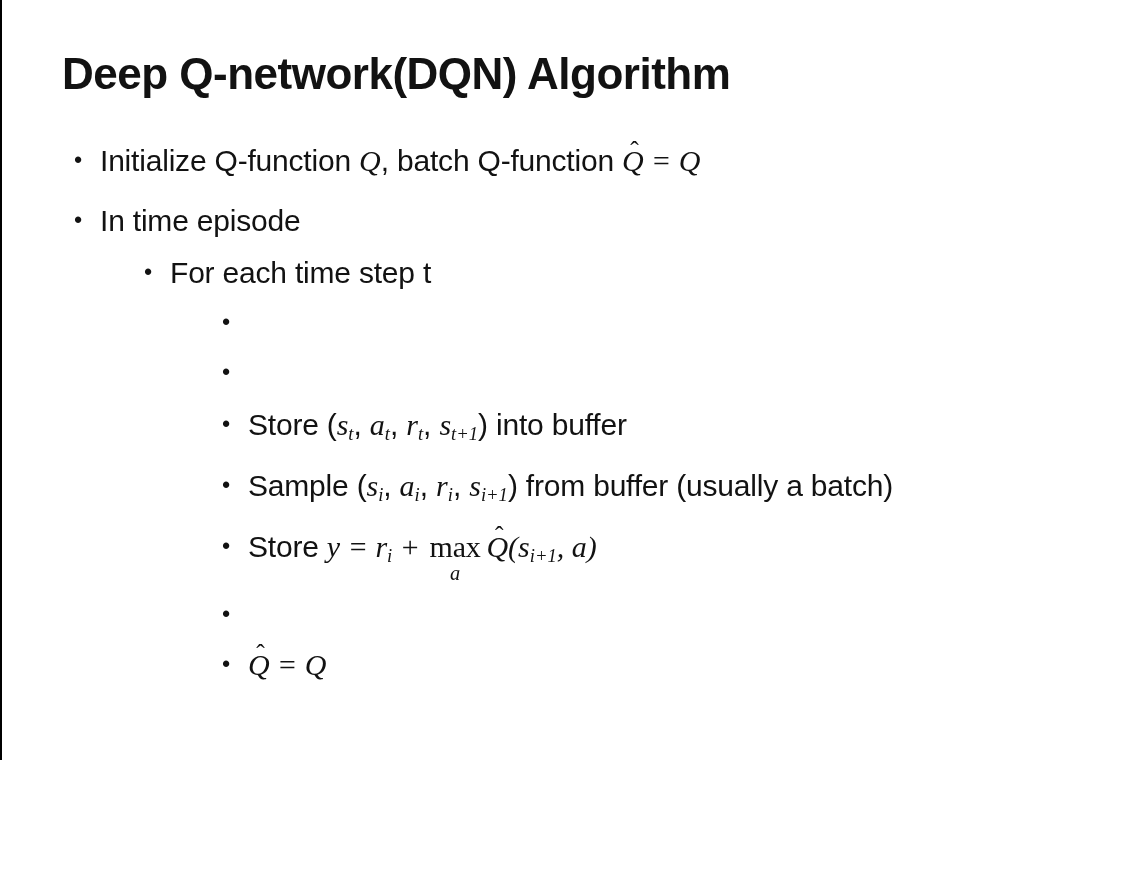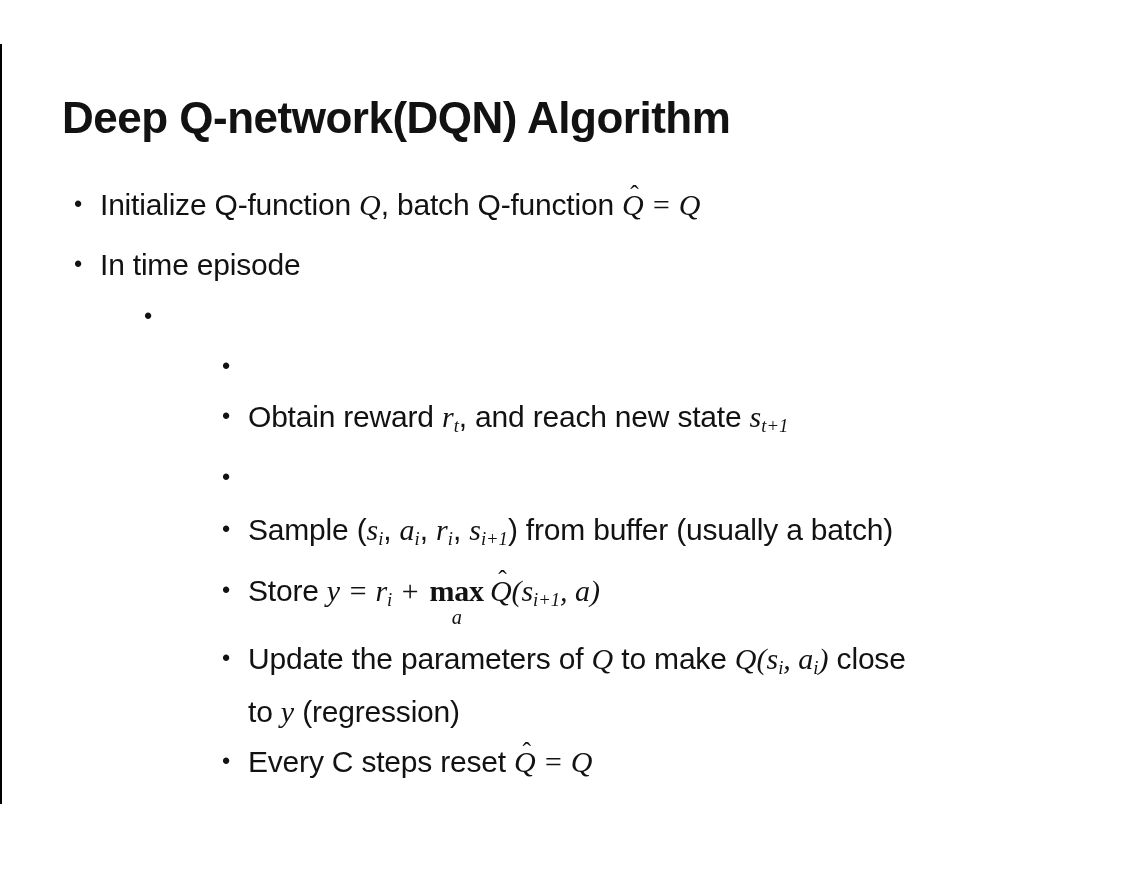--- a/index.html
+++ b/index.html
@@ -6,21 +6,20 @@
 
   .slide {
     position: relative;
     width: 1124px;
     height: 760px;
     background: #ffffff;
     color: #121212;
     font-family: "Liberation Sans", sans-serif;
     overflow: hidden;
     box-sizing: border-box;
-    margin-top: 44px;
   }
 
   .left-border {
     position: absolute;
     left: 0; top: 0;
     width: 2px; height: 100%;
     background: #000000;
   }
 
   .title {
@@ -88,21 +87,20 @@
     flex-direction: column;
     align-items: center;
     line-height: 1;
     margin: 0 6px 0 2px;
     text-align: center;
   }
   .munder .mo {
     font-family: "Liberation Serif", serif;
     font-style: normal;
     line-height: 1.05;
-    font-weight: bold;
   }
   .munder .under {
     font-family: "Liberation Serif", serif;
     font-style: italic;
     font-size: 0.68em;
     line-height: 1.1;
   }
 </style>
 </head>
 <body>
@@ -114,44 +112,44 @@
       <div class="bullet lvl1 sp-lg">
         <span class="marker">•</span>
         <span class="content"><span class="txt">Initialize Q-function </span><span class="m">Q</span><span class="txt">, batch Q-function </span><span class="mhat"><span class="hatmark">ˆ</span><span>Q</span></span><span class="m"> = Q</span></span>
       </div>
       <div class="bullet lvl1">
         <span class="marker">•</span>
         <span class="content"><span class="txt">In time episode</span></span>
       </div>
       <div class="bullet lvl2 sp-sm">
         <span class="marker">•</span>
+        <span class="content"><span class="txt">For each time step t</span></span>
       </div>
       <div class="bullet lvl3 sp-sm">
         <span class="marker">•</span>
       </div>
       <div class="bullet lvl3">
         <span class="marker">•</span>
-        <span class="content"><span class="txt">Obtain reward </span><span class="m">r</span><span class="msub">t</span><span class="txt">, and reach new state </span><span class="m">s</span><span class="msub">t+1</span></span>
       </div>
       <div class="bullet lvl3">
         <span class="marker">•</span>
+        <span class="content"><span class="txt">Store (</span><span class="m">s</span><span class="msub">t</span><span class="txt">, </span><span class="m">a</span><span class="msub">t</span><span class="txt">, </span><span class="m">r</span><span class="msub">t</span><span class="txt">, </span><span class="m">s</span><span class="msub">t+1</span><span class="txt">) into buffer</span></span>
       </div>
       <div class="bullet lvl3">
         <span class="marker">•</span>
         <span class="content"><span class="txt">Sample (</span><span class="m">s</span><span class="msub">i</span><span class="txt">, </span><span class="m">a</span><span class="msub">i</span><span class="txt">, </span><span class="m">r</span><span class="msub">i</span><span class="txt">, </span><span class="m">s</span><span class="msub">i+1</span><span class="txt">) from buffer (usually a batch)</span></span>
       </div>
       <div class="bullet lvl3">
         <span class="marker">•</span>
         <span class="content"><span class="txt">Store </span><span class="m">y</span><span class="m"> = </span><span class="m">r</span><span class="msub">i</span><span class="m"> + </span><span class="munder">
             <span class="mo">max</span>
             <span class="under">a</span>
           </span><span class="mhat"><span class="hatmark">ˆ</span><span>Q</span></span><span class="m">(</span><span class="m">s</span><span class="msub">i+1</span><span class="m">, a)</span></span>
       </div>
       <div class="bullet lvl3 sp-sm">
         <span class="marker">•</span>
-        <span class="content"><span class="txt">Update the parameters of </span><span class="m">Q</span><span class="txt"> to make </span><span class="m">Q(s</span><span class="msub">i</span><span class="m">, a</span><span class="msub">i</span><span class="m">)</span><span class="txt"> close</span><br><span class="txt">to </span><span class="m">y</span><span class="txt"> (regression)</span></span>
       </div>
       <div class="bullet lvl3 sp-none">
         <span class="marker">•</span>
-        <span class="content"><span class="txt">Every C steps reset </span><span class="mhat"><span class="hatmark">ˆ</span><span>Q</span></span><span class="m"> = Q</span></span>
+        <span class="content"><span class="mhat"><span class="hatmark">ˆ</span><span>Q</span></span><span class="m"> = Q</span></span>
       </div>
     </div>
 </div>
 
 </body></html>

